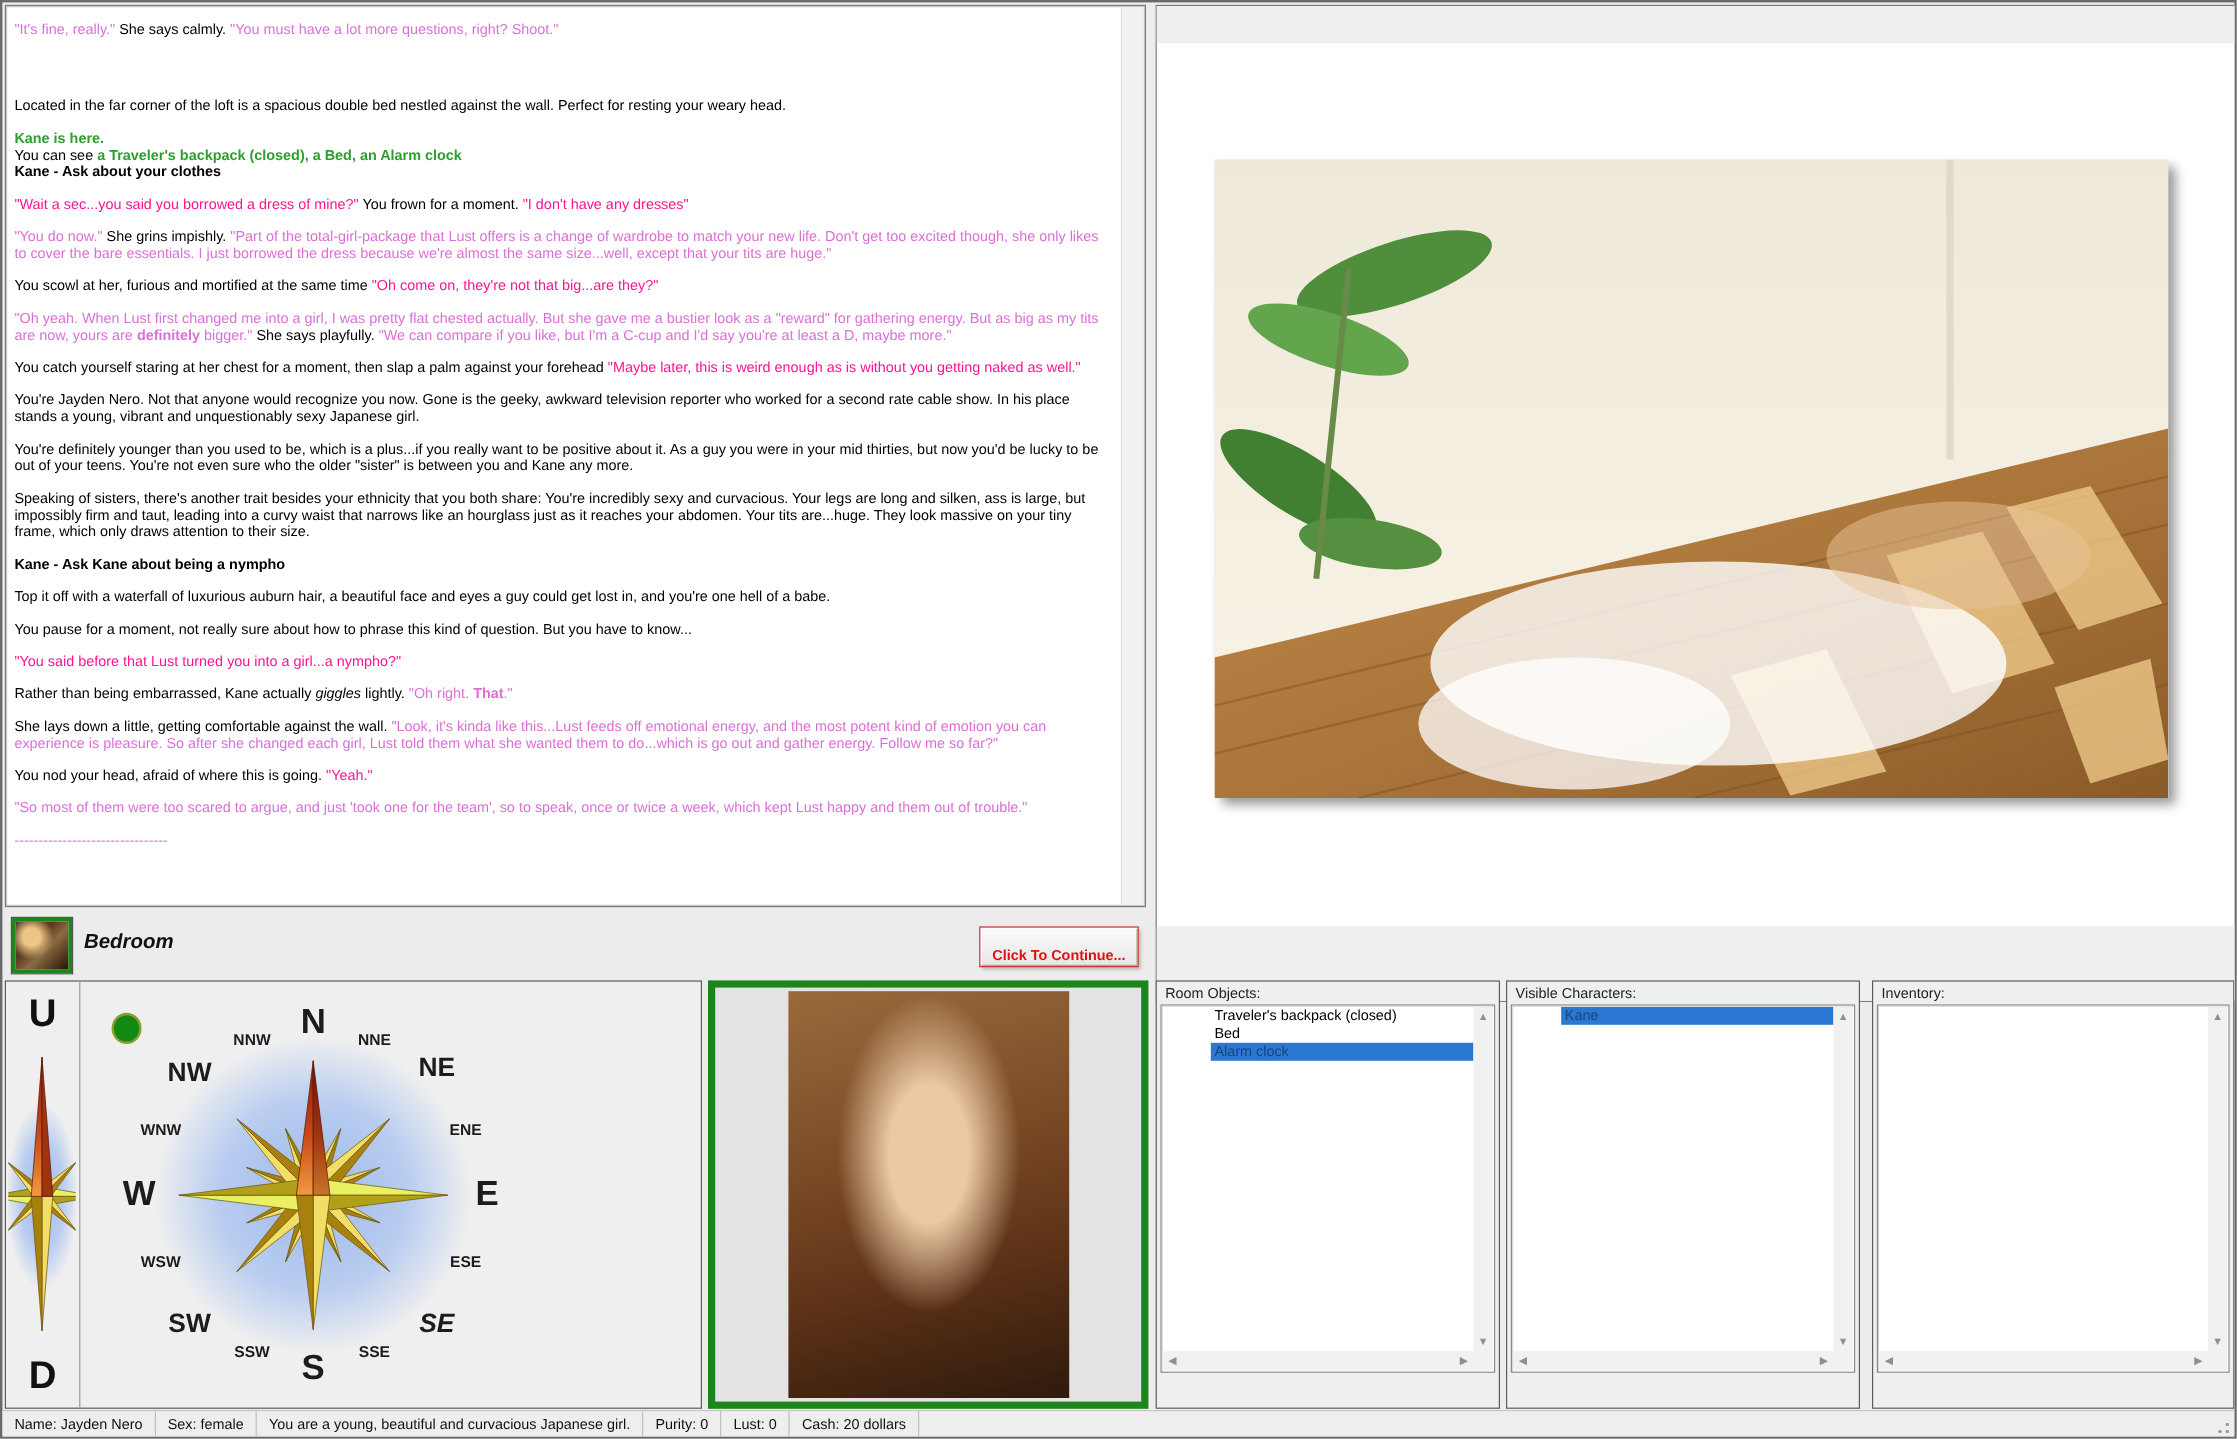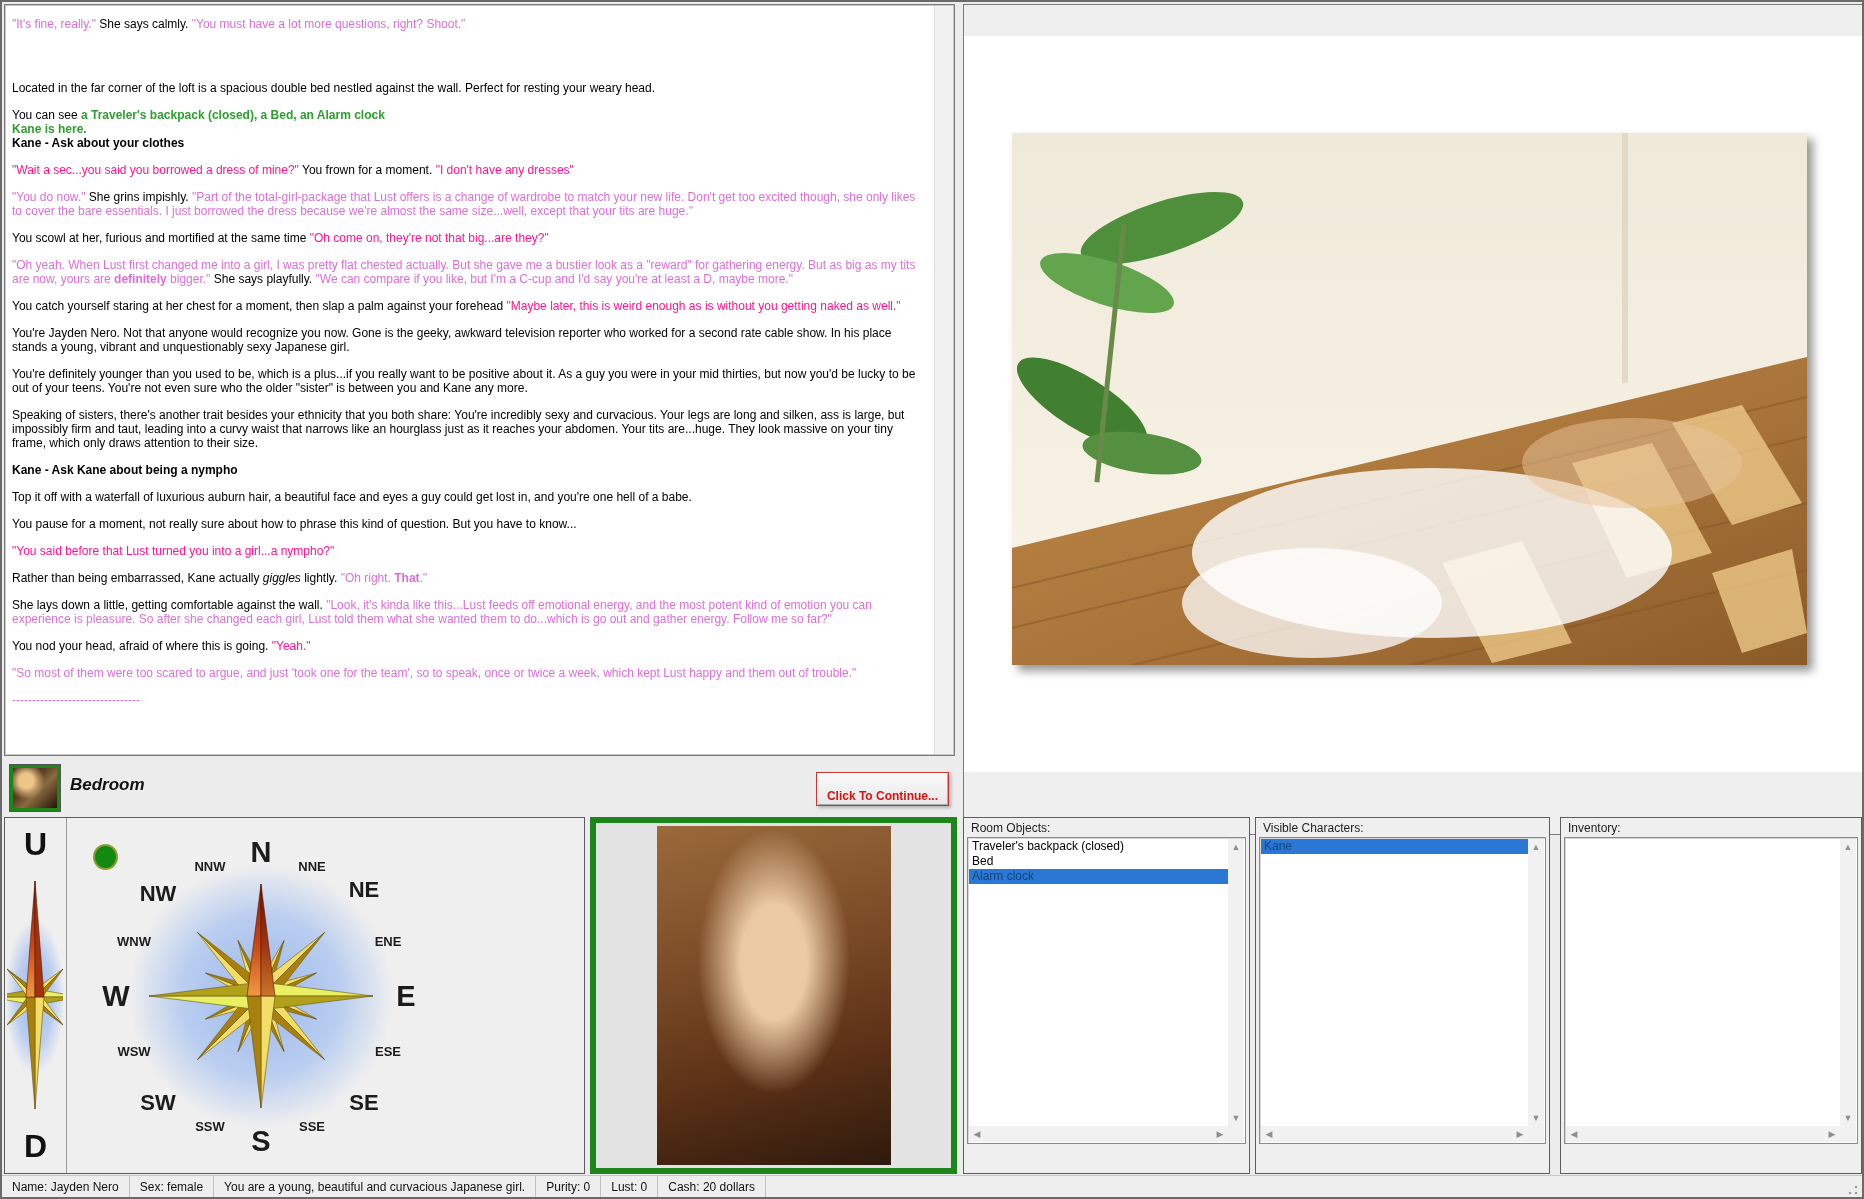--- a/index.html
+++ b/index.html
@@ -37,39 +37,39 @@
   .ud-col{position:absolute;left:0;top:0;bottom:0;width:61px;border-right:1px solid #9a9a9a;}
   .ud-letter{position:absolute;left:0;width:61px;text-align:center;font-size:32px;font-weight:bold;color:#111;cursor:pointer;}
   .u-letter{top:8px;} .d-letter{bottom:8px;}
   .mini-compass{position:absolute;left:2px;top:48px;}
   .green-dot{position:absolute;left:88px;top:26px;width:21px;height:22px;border-radius:50%;background:#128a12;border:2px solid #8f9c33;}
   .rose-box{position:absolute;left:86px;top:8px;width:340px;height:340px;}
   .rose-box svg{position:absolute;left:0;top:0;}
   .dlabel{position:absolute;transform:translate(-50%,-50%);font-weight:bold;color:#1c1c1c;cursor:pointer;white-space:nowrap;}
   .sz-l{font-size:29px;} .sz-m{font-size:22px;} .sz-s{font-size:13px;}
   .dir-N{left:170px;top:26px;} .dir-S{left:170px;top:315px;} .dir-E{left:315px;top:170px;} .dir-W{left:25px;top:170px;}
-  .dir-NE{left:273px;top:64px;} .dir-NW{left:67px;top:68px;} .dir-SE{left:273px;top:277px;} .dir-SW{left:67px;top:277px;}
+  .dir-NE{left:273px;top:64px;} .dir-NW{left:67px;top:68px;} .dir-SE{left:273px;top:277px;font-style:italic;} .dir-SW{left:67px;top:277px;}
   .dir-NNE{left:221px;top:40px;} .dir-NNW{left:119px;top:40px;text-align:center;}
   .dir-ENE{left:297px;top:115px;} .dir-WNW{left:43px;top:115px;}
   .dir-ESE{left:297px;top:225px;} .dir-WSW{left:43px;top:225px;}
   .dir-SSE{left:221px;top:300px;} .dir-SSW{left:119px;top:300px;}
 
   
   .portrait-panel{left:588px;width:367px;border:6px solid #1c851c;background:#e3e3e3;}
   .portrait-photo{position:absolute;left:50%;top:3px;transform:translateX(-50%);width:234px;height:339px;background:
       radial-gradient(ellipse at 50% 40%,#eac9a4 0 20%,rgba(234,201,164,0) 46%),
       linear-gradient(165deg,#9a6a3c 0%,#7a4a26 40%,#5a3016 70%,#2e1a0c 100%);}
 
   
   .list-panel .panel-title{position:absolute;left:7px;top:3px;font-size:12px;color:#222;}
   .room-objects-panel{left:961px;width:287px;}
   .visible-characters-panel{left:1253px;width:295px;}
   .inventory-panel{left:1558px;width:302px;}
   .listbox{position:absolute;left:3px;right:3px;top:19px;bottom:29px;background:#fff;border:1px solid #8a8a8a;box-shadow:inset 1px 1px 0 #d8d8d8;}
-  .list-items{position:absolute;left:1px;top:1px;right:17px;bottom:17px;overflow:hidden;}
+  .list-items{position:absolute;left:1px;top:1px;right:17px;bottom:17px;overflow:hidden;padding-left:40px;}
   .list-item{height:15px;line-height:15px;font-size:12px;color:#000;padding-left:3px;white-space:nowrap;cursor:pointer;}
   .list-item.selected{background:#2b77d4;color:#14477e;}
   .vscroll{position:absolute;top:1px;right:1px;bottom:17px;width:16px;background:#f1f1f1;}
   .hscroll{position:absolute;left:1px;right:17px;bottom:1px;height:16px;background:#f1f1f1;}
   .scroll-corner{position:absolute;right:1px;bottom:1px;width:16px;height:16px;background:#f1f1f1;}
   .arrow{position:absolute;color:#8f8f8f;font-size:9px;line-height:16px;width:16px;text-align:center;cursor:pointer;}
   .a-up{top:0;} .a-down{bottom:0;} .a-left{left:0;} .a-right{right:0;}
 
   
   .status-bar{position:absolute;left:0;top:1173px;width:1860px;height:22px;background:#eeeeee;border-top:1px solid #c6c6c6;}
@@ -81,22 +81,22 @@
 </style>
 </head>
 <body>
 
 <div id="window">
 
   <div class="story-panel">
     <div class="story" id="story">
         <div class="para gap-xl"><span class="c-v">"It's fine, really."</span><span class="c-k"> She says calmly. </span><span class="c-v">"You must have a lot more questions, right? Shoot."</span></div>
         <div class="para"><span class="c-k">Located in the far corner of the loft is a spacious double bed nestled against the wall. Perfect for resting your weary head.</span></div>
+        <div class="para gap-none"><span class="c-g bold">Kane is here.</span></div>
         <div class="para gap-none"><span class="c-k">You can see </span><span class="c-g bold">a Traveler's backpack (closed), a Bed, an Alarm clock</span></div>
-        <div class="para gap-none"><span class="c-g bold">Kane is here.</span></div>
         <div class="para"><span class="c-k bold">Kane - Ask about your clothes</span></div>
         <div class="para"><span class="c-p">"Wait a sec...you said you borrowed a dress of mine?"</span><span class="c-k"> You frown for a moment. </span><span class="c-p">"I don't have any dresses"</span></div>
         <div class="para"><span class="c-v">"You do now."</span><span class="c-k"> She grins impishly. </span><span class="c-v">"Part of the total-girl-package that Lust offers is a change of wardrobe to match your new life. Don't get too excited though, she only likes to cover the bare essentials. I just borrowed the dress because we're almost the same size...well, except that your tits are huge."</span></div>
         <div class="para"><span class="c-k">You scowl at her, furious and mortified at the same time </span><span class="c-p">"Oh come on, they're not that big...are they?"</span></div>
         <div class="para"><span class="c-v">"Oh yeah. When Lust first changed me into a girl, I was pretty flat chested actually. But she gave me a bustier look as a "reward" for gathering energy. But as big as my tits are now, yours are </span><span class="c-v bold">definitely</span><span class="c-v"> bigger."</span><span class="c-k"> She says playfully. </span><span class="c-v">"We can compare if you like, but I'm a C-cup and I'd say you're at least a D, maybe more."</span></div>
         <div class="para"><span class="c-k">You catch yourself staring at her chest for a moment, then slap a palm against your forehead </span><span class="c-p">"Maybe later, this is weird enough as is without you getting naked as well."</span></div>
         <div class="para"><span class="c-k">You're Jayden Nero. Not that anyone would recognize you now. Gone is the geeky, awkward television reporter who worked for a second rate cable show. In his place stands a young, vibrant and unquestionably sexy Japanese girl.</span></div>
         <div class="para"><span class="c-k">You're definitely younger than you used to be, which is a plus...if you really want to be positive about it. As a guy you were in your mid thirties, but now you'd be lucky to be out of your teens. You're not even sure who the older "sister" is between you and Kane any more.</span></div>
         <div class="para"><span class="c-k">Speaking of sisters, there's another trait besides your ethnicity that you both share: You're incredibly sexy and curvacious. Your legs are long and silken, ass is large, but impossibly firm and taut, leading into a curvy waist that narrows like an hourglass just as it reaches your abdomen. Your tits are...huge. They look massive on your tiny frame, which only draws attention to their size.</span></div>
         <div class="para"><span class="c-k bold">Kane - Ask Kane about being a nympho</span></div>

